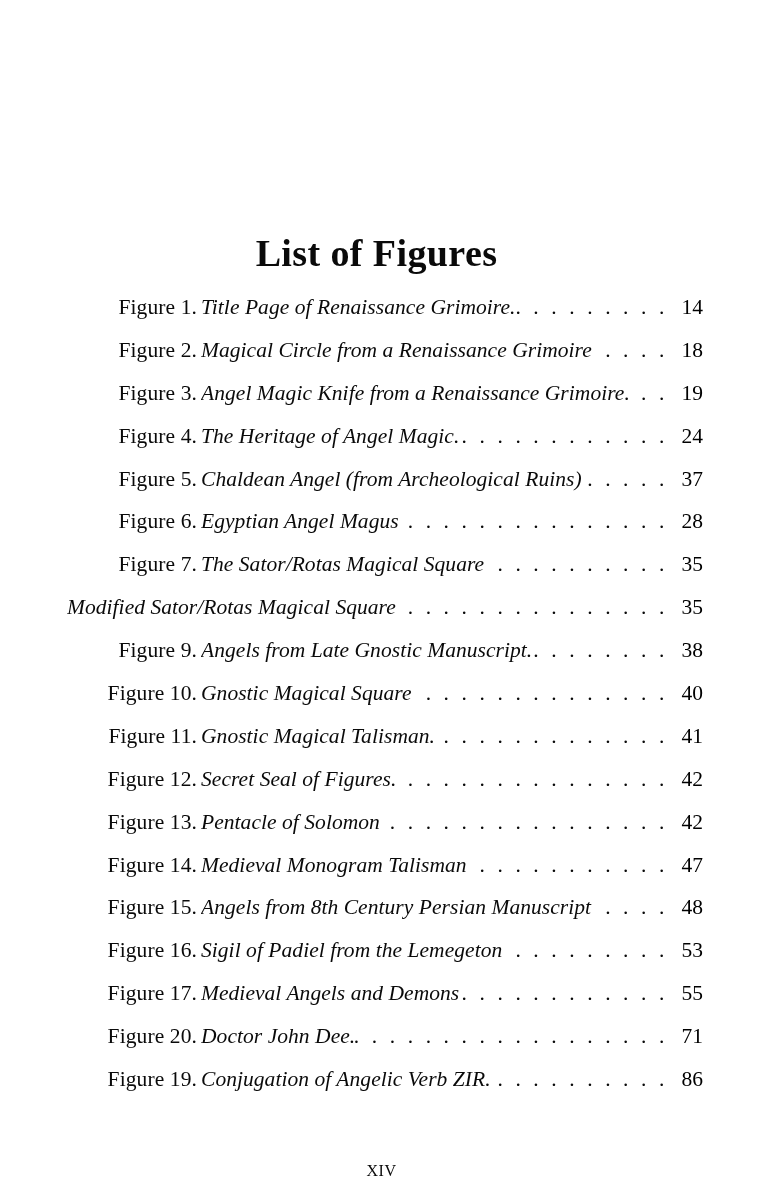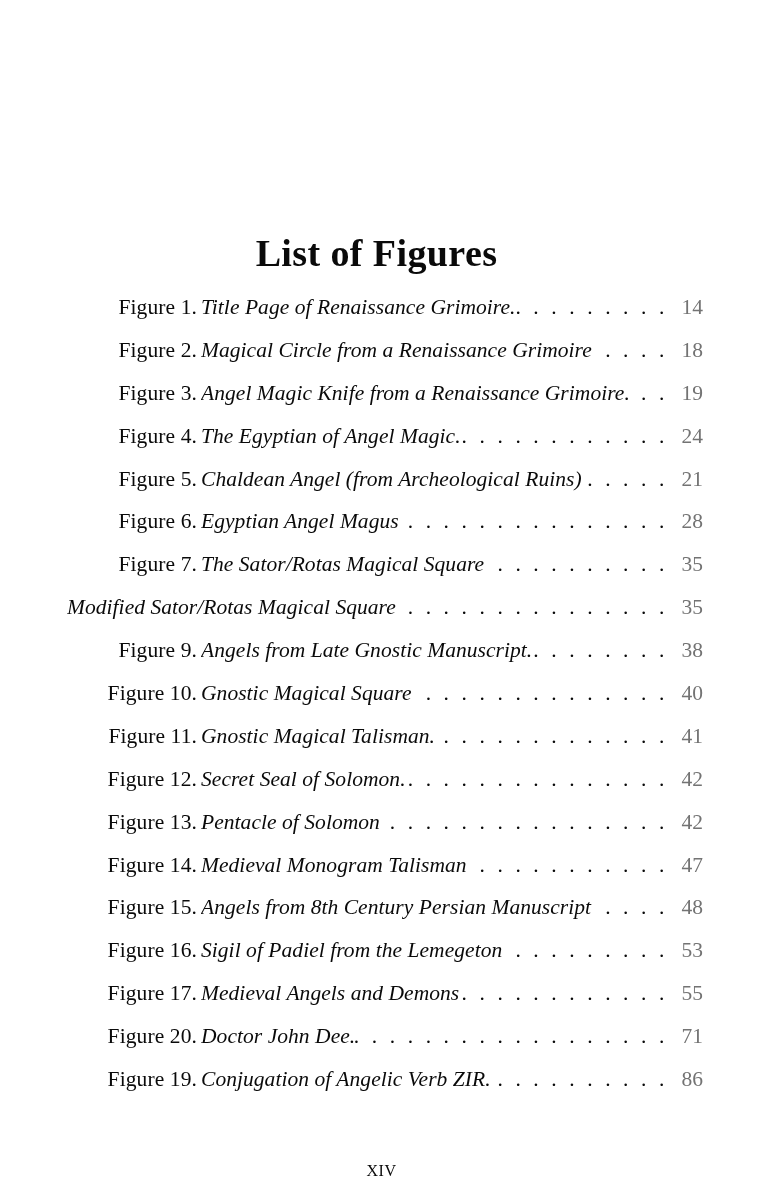--- a/index.html
+++ b/index.html
@@ -91,21 +91,21 @@
   }
   .leader::after {
     content: ". . . . . . . . . . . . . . . . . . . . . . . . . . . . . . . . . . . . . . . . . . . . . .";
   }
   .fig-page {
     flex: 0 0 auto;
     width: 34px;
     text-align: right;
     font-size: 21.5px;
     font-family: "Liberation Serif", "DejaVu Serif", serif;
-    color: #737373;
+    color: #000000;
   }
 
   
   .fig-row.tight .leader {
     margin-left: -1px;
   }
 
   
   .folio {
     position: absolute;
@@ -148,31 +148,31 @@
         <span class="fig-label">Figure 3.</span>
         <span class="fig-title-cell">
           <span class="fig-title">Angel Magic Knife from a Renaissance Grimoire.</span>
           <span class="leader"></span>
           <span class="fig-page">19</span>
         </span>
       </div>
       <div class="fig-row tight">
         <span class="fig-label">Figure 4.</span>
         <span class="fig-title-cell">
-          <span class="fig-title">The Egyptian of Angel Magic.</span>
+          <span class="fig-title">The Heritage of Angel Magic.</span>
           <span class="leader"></span>
           <span class="fig-page">24</span>
         </span>
       </div>
       <div class="fig-row">
         <span class="fig-label">Figure 5.</span>
         <span class="fig-title-cell">
           <span class="fig-title">Chaldean Angel (from Archeological Ruins)</span>
           <span class="leader"></span>
-          <span class="fig-page">21</span>
+          <span class="fig-page">37</span>
         </span>
       </div>
       <div class="fig-row">
         <span class="fig-label">Figure 6.</span>
         <span class="fig-title-cell">
           <span class="fig-title">Egyptian Angel Magus</span>
           <span class="leader"></span>
           <span class="fig-page">28</span>
         </span>
       </div>
@@ -211,21 +211,21 @@
         <span class="fig-label">Figure 11.</span>
         <span class="fig-title-cell">
           <span class="fig-title">Gnostic Magical Talisman.</span>
           <span class="leader"></span>
           <span class="fig-page">41</span>
         </span>
       </div>
       <div class="fig-row tight">
         <span class="fig-label">Figure 12.</span>
         <span class="fig-title-cell">
-          <span class="fig-title">Secret Seal of Solomon.</span>
+          <span class="fig-title">Secret Seal of Figures.</span>
           <span class="leader"></span>
           <span class="fig-page">42</span>
         </span>
       </div>
       <div class="fig-row">
         <span class="fig-label">Figure 13.</span>
         <span class="fig-title-cell">
           <span class="fig-title">Pentacle of Solomon</span>
           <span class="leader"></span>
           <span class="fig-page">42</span>

